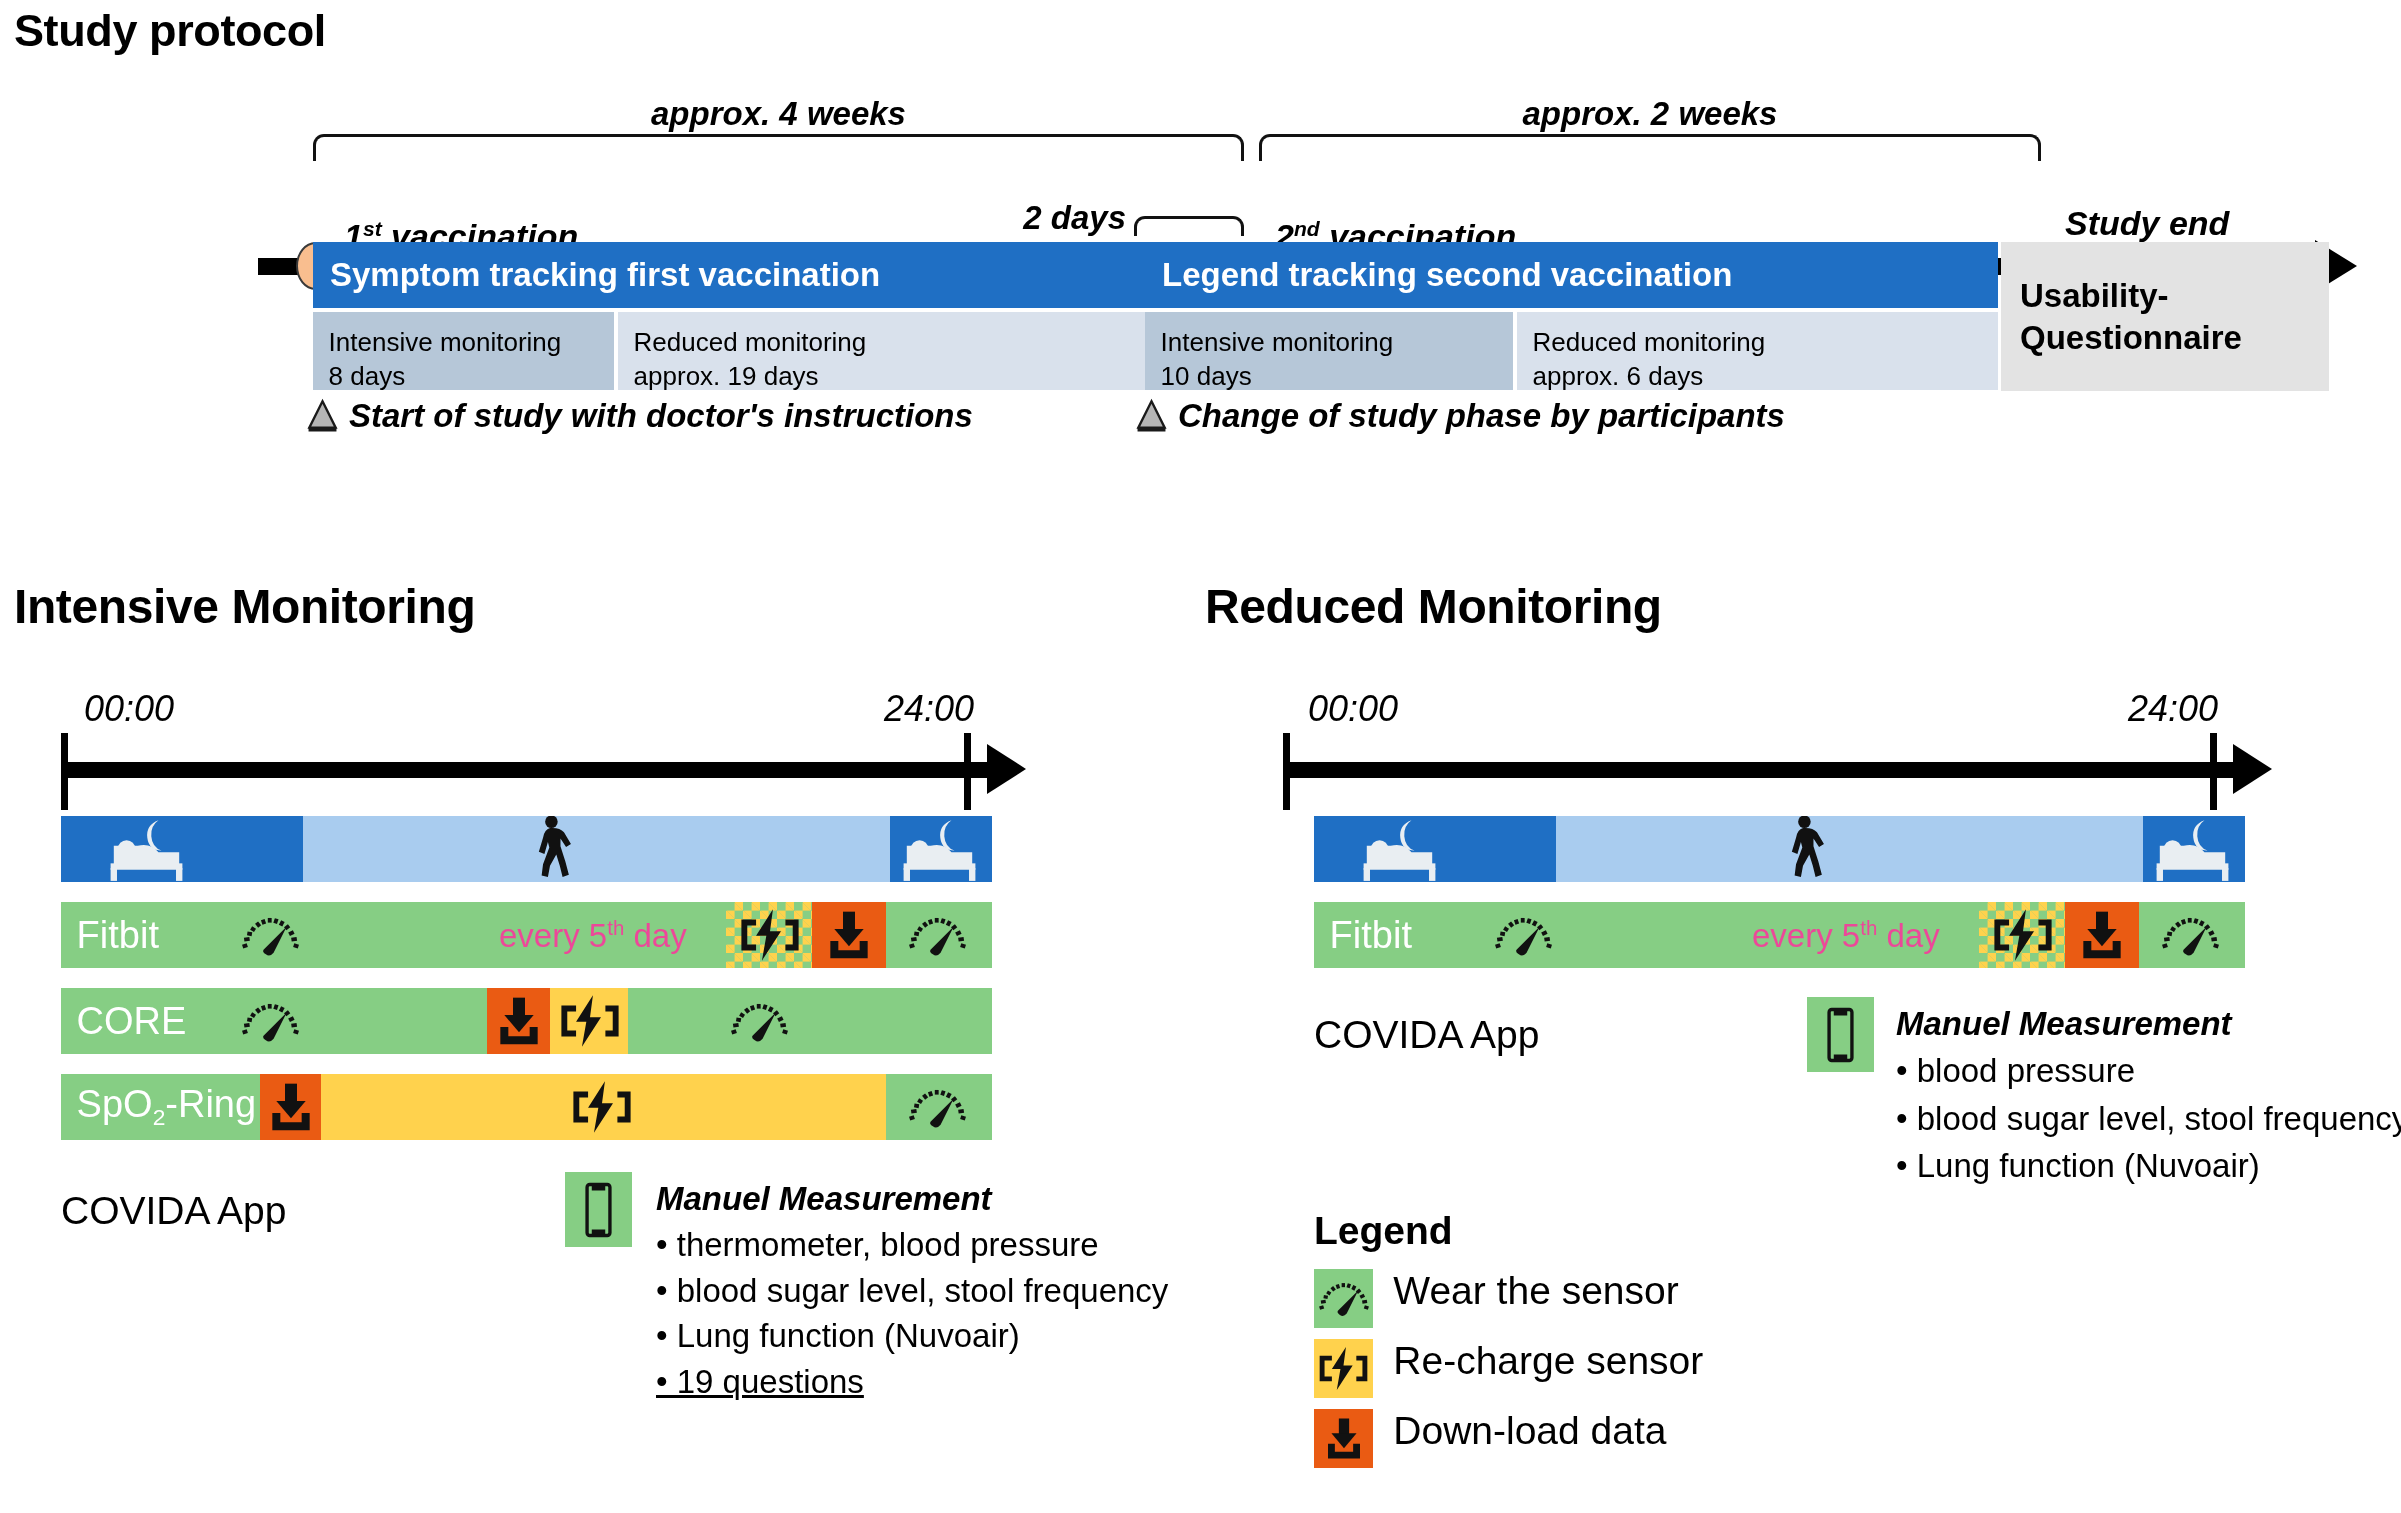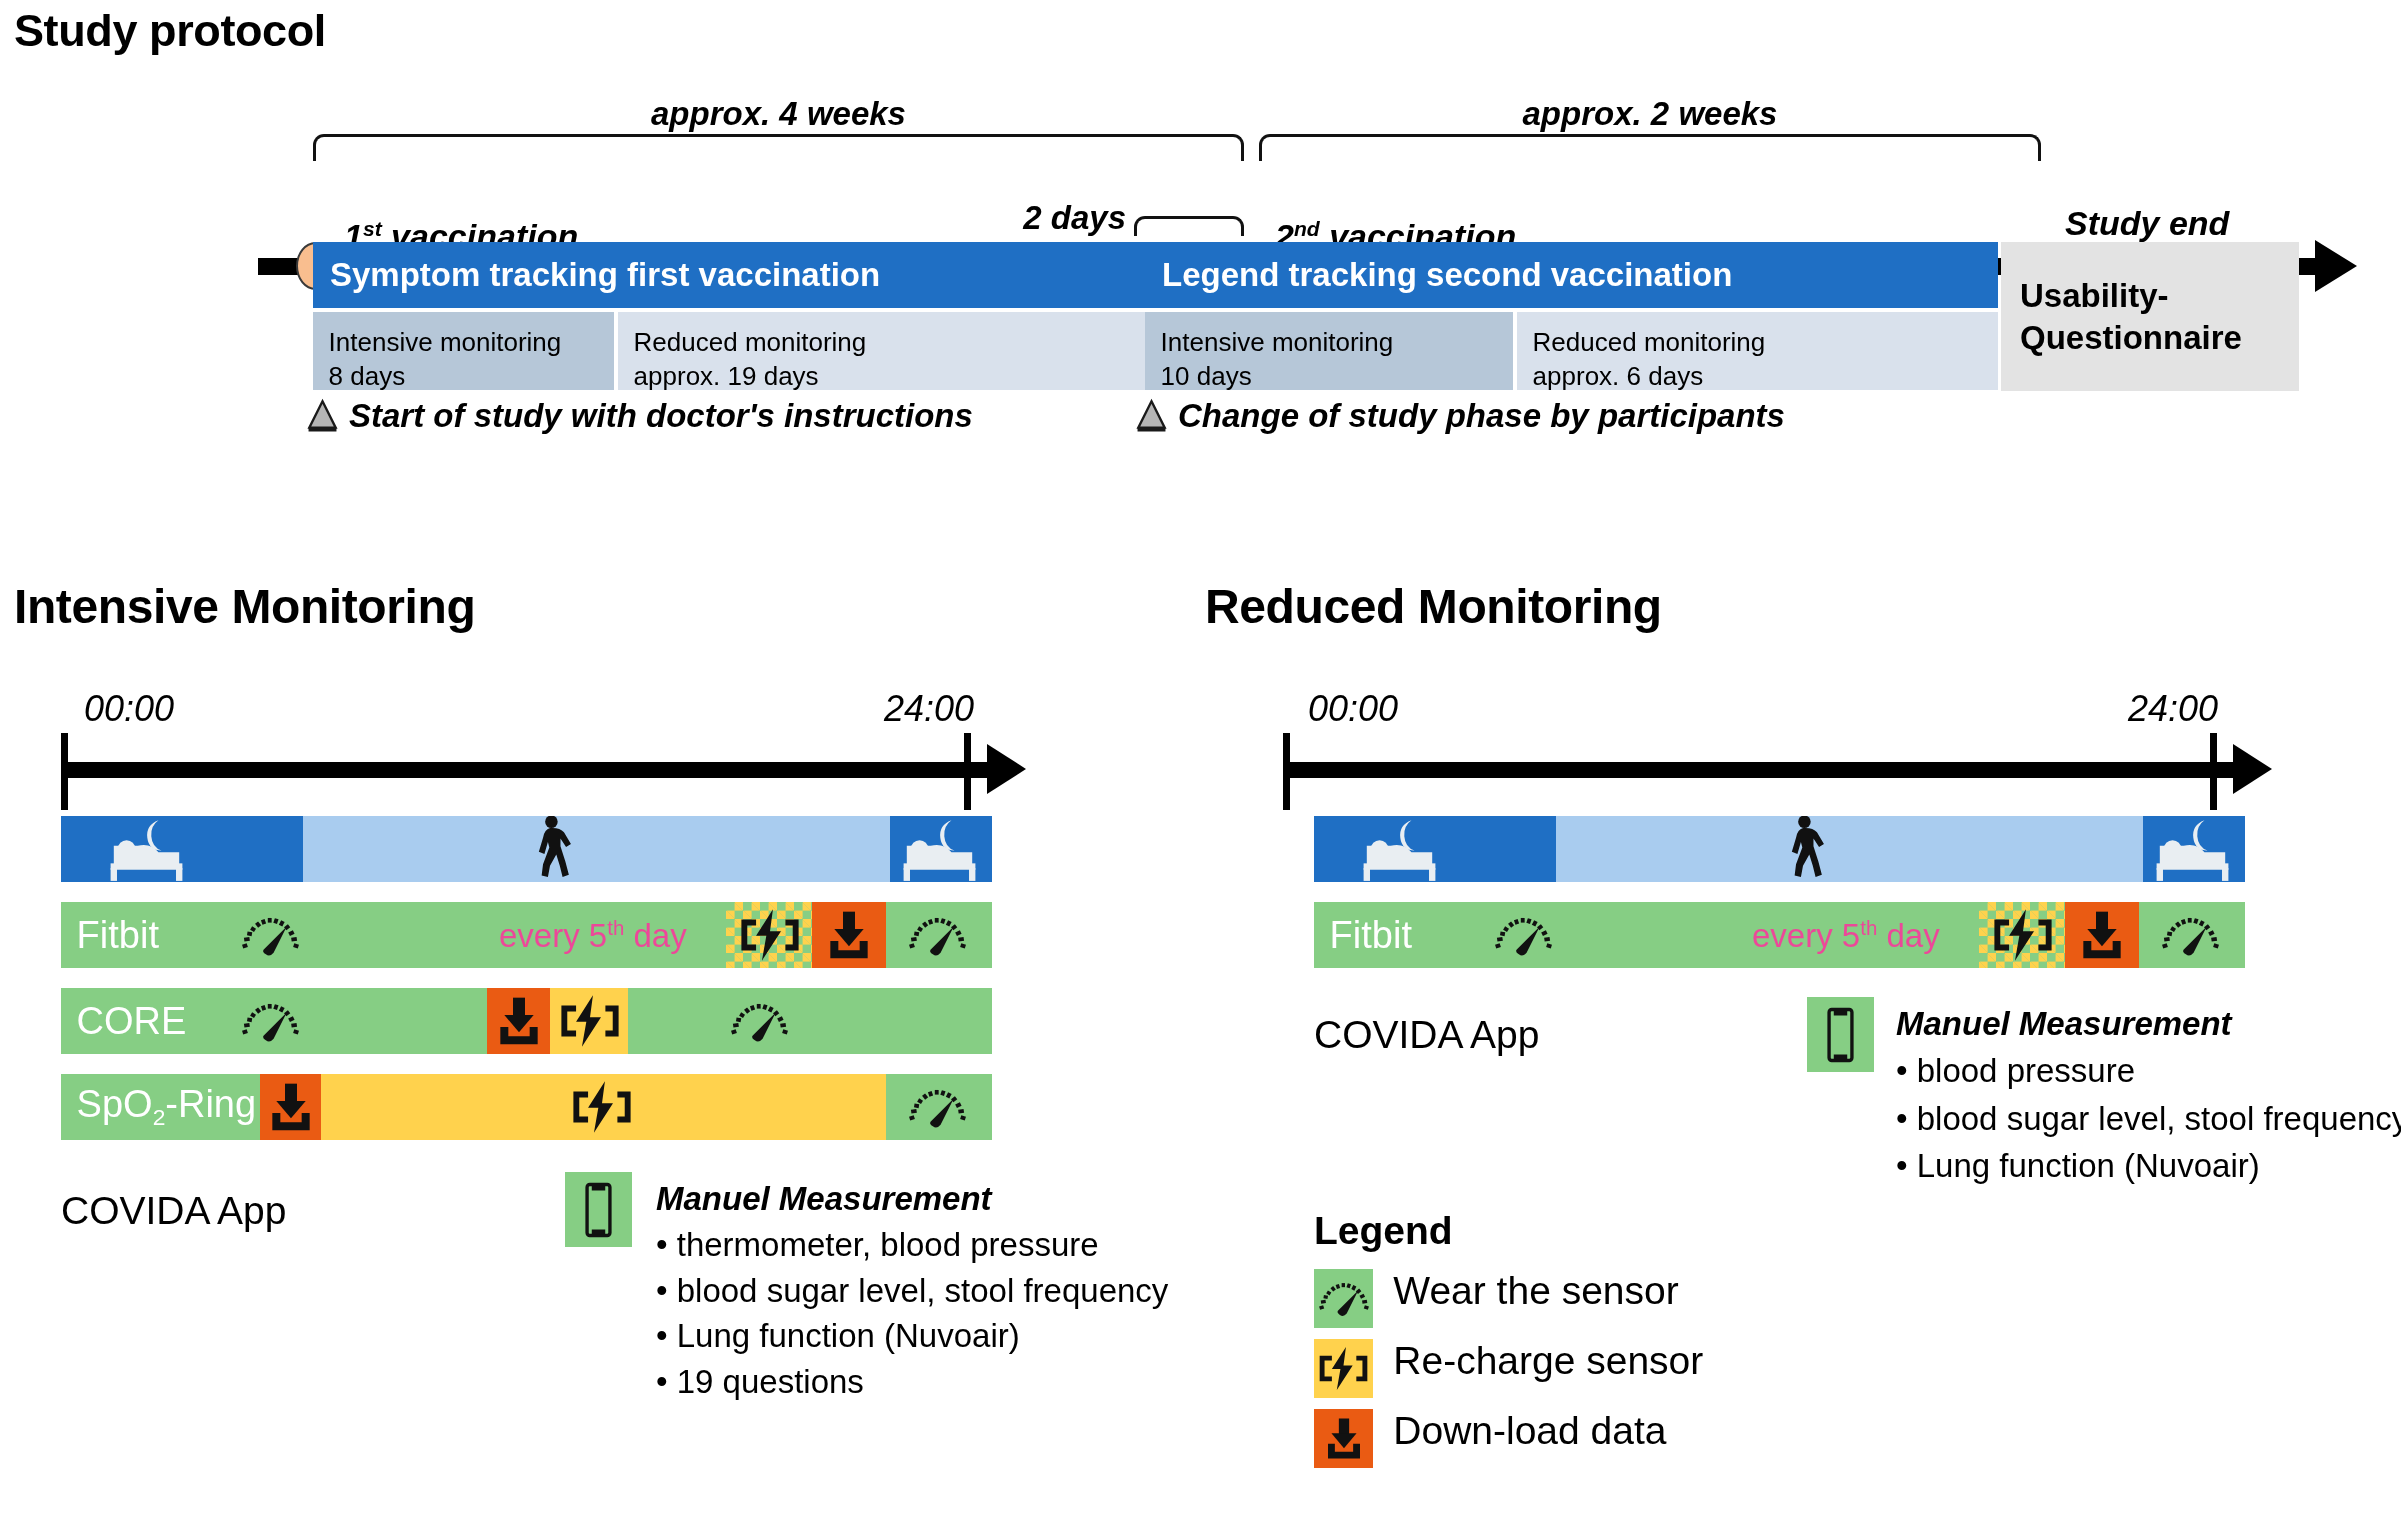--- a/index.html
+++ b/index.html
@@ -202,21 +202,21 @@
 
   <div class="abs sub-dark band-sub" style="left:1145px;top:70px;width:368px;height:78px;">
     <div>Intensive monitoring</div>
     <div>10 days</div>
   </div>
   <div class="abs sub-light band-sub" style="left:1517px;top:70px;width:481px;height:78px;">
     <div>Reduced monitoring</div>
     <div>approx. 6 days</div>
   </div>
 
-  <div class="abs usability" style="left:2001px;top:0;width:298px;height:149px;">
+  <div class="abs usability" style="left:2001px;top:0;width:328px;height:149px;">
     <div>
       <div>Usability-</div>
       <div>Questionnaire</div>
     </div>
   </div>
 
   <div class="abs tri-note" style="left:307px;top:155px;">
     <svg width="31" height="36" viewBox="0 0 40 46">
         <use href="#g-triangle"></use>
       </svg>
@@ -322,21 +322,21 @@
 <div class="abs" style="left:565px;top:1172px;width:67px;height:75px;background:#86CE84;display:flex;align-items:center;justify-content:center;">
   <svg width="39" height="64" viewBox="0 0 58 80">
       <use href="#g-phone"></use>
     </svg>
 </div>
 <div class="abs" style="left:656px;top:1180px;">
   <div class="mm-title">Manuel Measurement</div>
   <div class="mm-item" style="margin-top:7.8px;">• thermometer, blood pressure</div>
   <div class="mm-item" style="margin-top:7.8px;">• blood sugar level, stool frequency</div>
   <div class="mm-item" style="margin-top:7.8px;">• Lung function (Nuvoair)</div>
-  <div class="mm-item" style="margin-top:7.8px;">• 19 questions</div>
+  <div class="mm-item" style="margin-top:7.8px;text-decoration:underline;">• 19 questions</div>
 </div>
 
 <div class="abs h-sect" style="left:1205px;top:579px;">Reduced Monitoring</div>
 
 <div class="abs" style="left:1205px;top:688px;width:1134px;height:94px;">
   <div class="abs time-lbl" style="left:103px;top:0;">00:00</div>
   <div class="abs time-lbl" style="left:923px;top:0;">24:00</div>
   <div class="abs tick" style="left:78px;top:45px;height:77px;"></div>
   <div class="abs tick" style="left:1005px;top:45px;height:77px;"></div>
   <div class="abs tl-axis" style="left:78px;top:74px;width:954px;height:15.6px;"></div>

